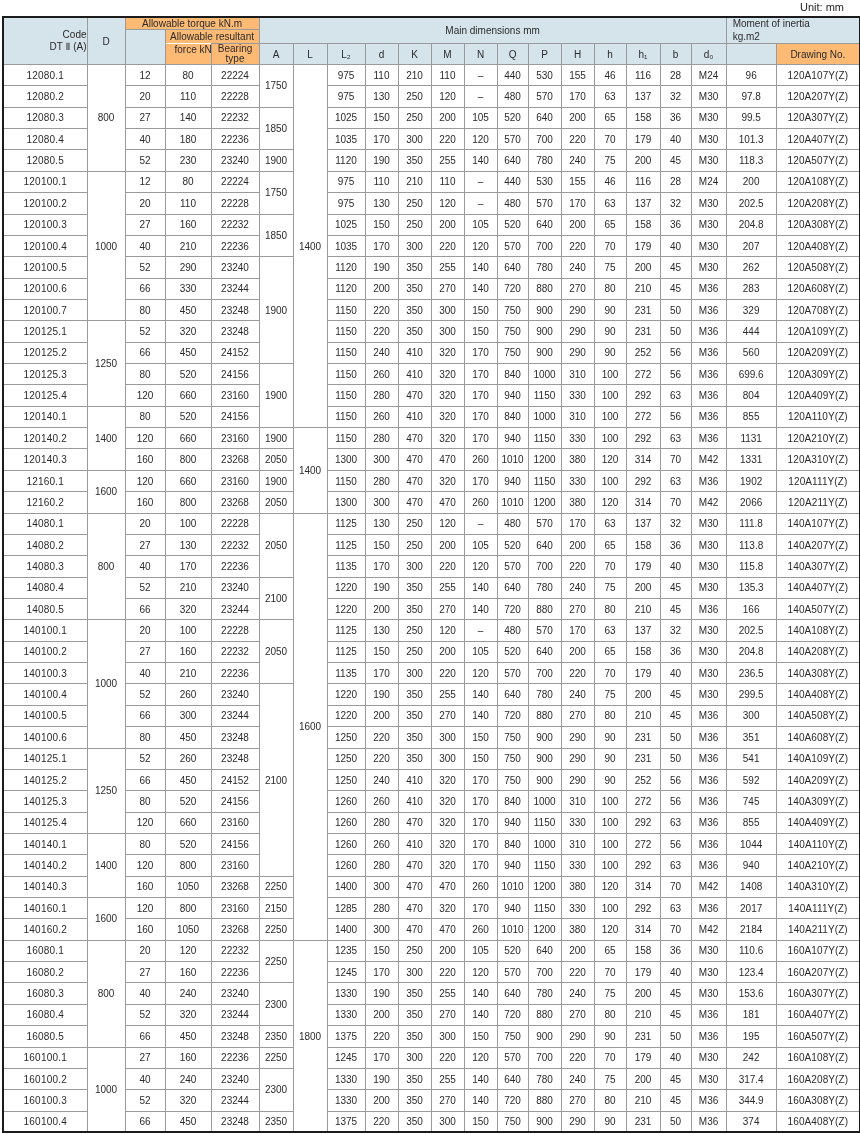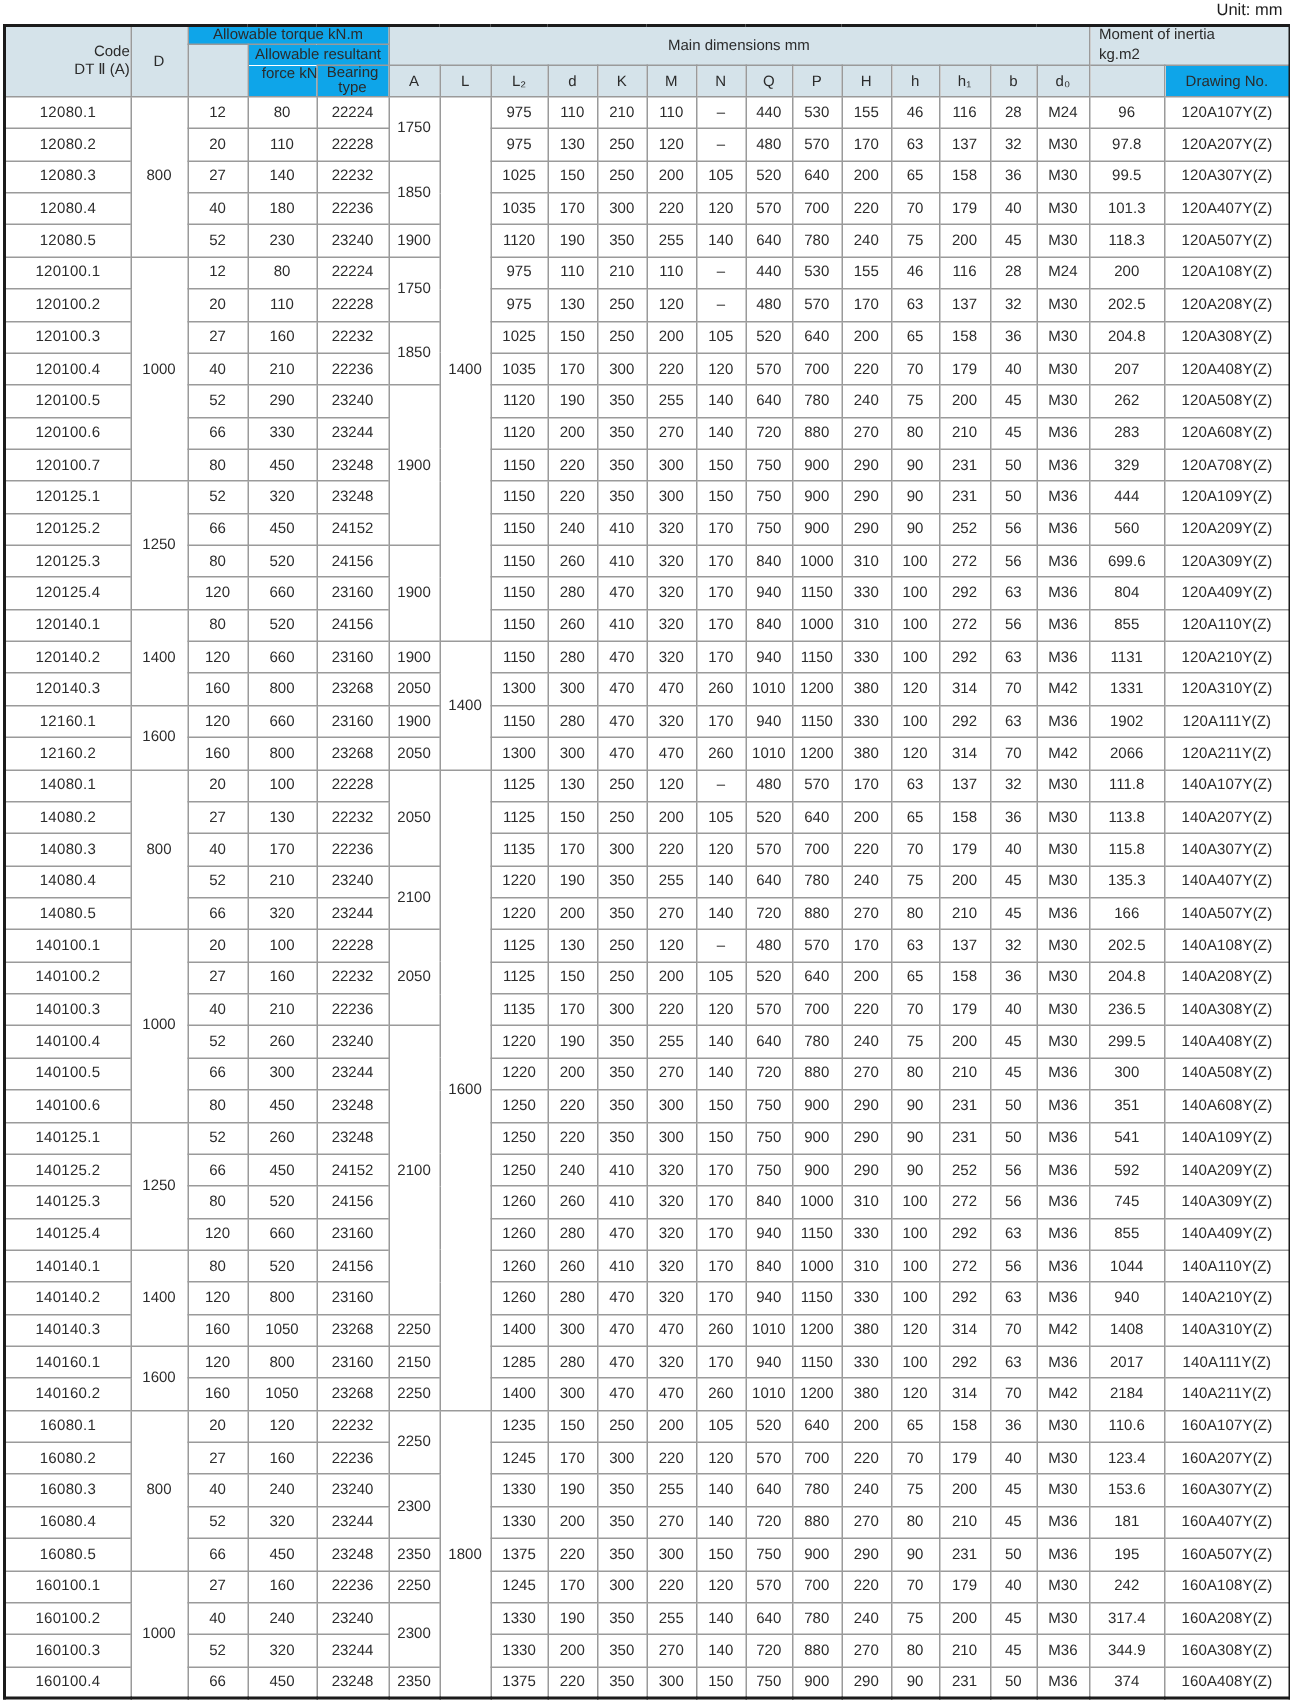--- a/index.html
+++ b/index.html
@@ -1,21 +1,21 @@
 <!DOCTYPE html>
 <html><head>
 <meta charset="utf-8">
 <style>
   html,body{margin:0;padding:0;background:#ffffff;}
   body{width:860px;height:1134px;font-family:"Liberation Sans", sans-serif;color:#2b2b2b;overflow:hidden;}
-  .unit-row{height:15px;text-align:right;font-size:11px;color:#1d1d1d;padding:1px 5px 0 0;}
+  .unit-row{height:15px;text-align:right;font-size:11px;color:#1d1d1d;padding:1px 16px 0 0;}
   table.spec{border-collapse:collapse;table-layout:fixed;width:856px;margin-left:2px;border:2px solid #1b1b1b;}
   th,td{border:1px solid #9a9a9a;font-weight:normal;font-size:10px;text-align:center;vertical-align:middle;padding:0;white-space:nowrap;overflow:hidden;color:#2b2b2b;}
   thead th{background:#d5e3ea;}
-  thead th.wbox{background:#0ea5e9;}
+  thead th.wbox{background:#fdba74;}
   .h1{height:12px;}
   .h2{height:12px;}
   .h3{height:19px;padding-left:19px;}
   th.code-h{text-align:right;padding-left:7px;line-height:1.2;}
   th.torque-h{font-size:10px;}
   th.resultant-h{border-bottom:none;margin-left:24px;}
   th.forcekn-h{vertical-align:top;text-align:left;padding-left:9px;border-top:none;}
   th.bearing-h{white-space:normal;line-height:1.0;font-size:10px;}
   th.inertia-h{text-align:left;padding-left:6px;line-height:1.25;margin-top:31px;}
   tbody tr{height:21.36px;}

